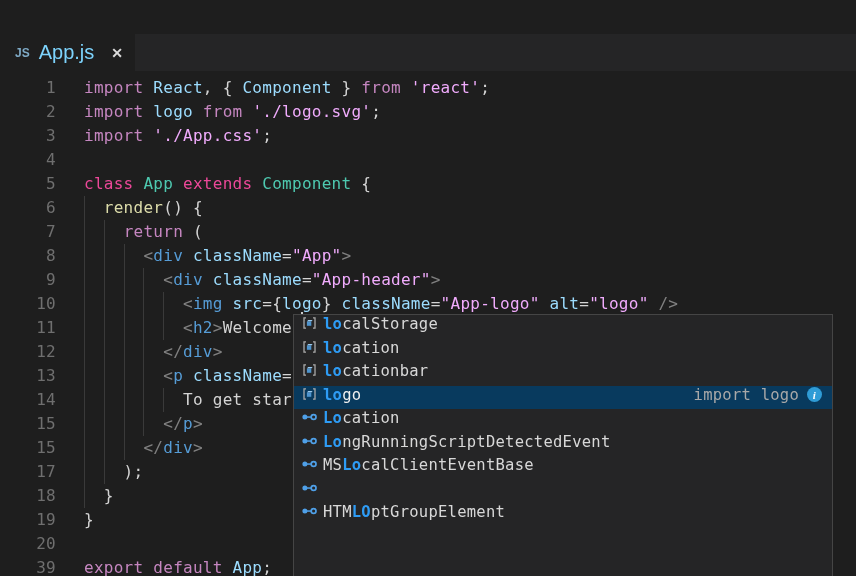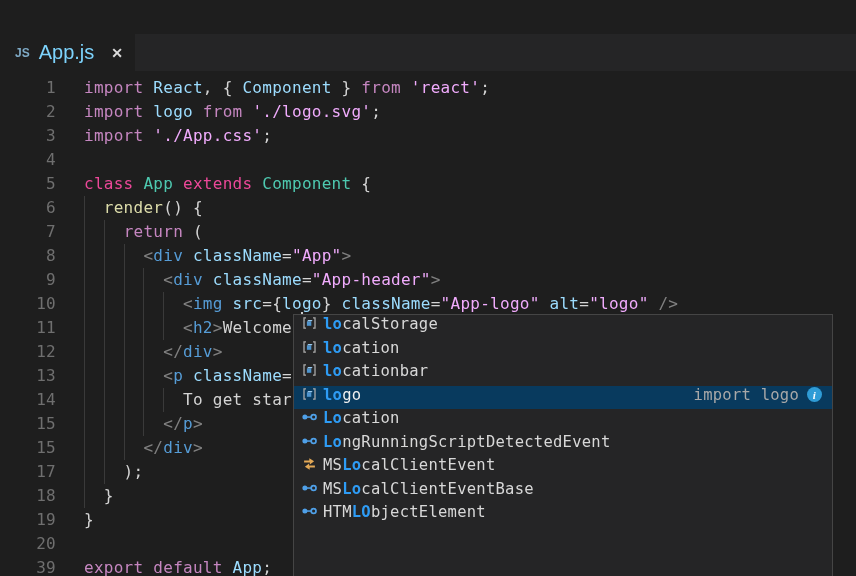--- a/index.html
+++ b/index.html
@@ -138,41 +138,41 @@
             <circle cx="3.4" cy="8" r="2.5" fill="#4fa0e8"></circle>
             <rect x="4.8" y="7.3" width="5.4" height="1.5" fill="#4fa0e8"></rect>
             <circle cx="12.1" cy="8" r="2.4" fill="none" stroke="#4fa0e8" stroke-width="1.7"></circle>
           </svg>
         </span>
         <span class="slabel"><span></span><span class="smatch">Lo</span><span>ngRunningScriptDetectedEvent</span></span>
       </div>
       <div class="srow">
         <span class="sicon">
           <svg width="17" height="16" viewBox="0 0 16 16" xmlns="http://www.w3.org/2000/svg">
-            <path d="M2.6 4.4 h5.2 V2.2 L12.6 5.3 8.4 8.4 V6.4 H2.6 Z" fill="#e2a856"></path>
-            <path d="M13.4 11.6 h-5.2 v2.2 L3.4 10.7 7.6 7.6 v2 h5.8 Z" fill="#e2a856"></path>
-          </svg>
-        </span>
-        <span class="slabel"><span>MS</span><span class="smatch">Lo</span><span>calClientEvent</span></span>
-      </div>
-      <div class="srow">
-        <span class="sicon">
-          <svg width="17" height="16" viewBox="0 0 16 16" xmlns="http://www.w3.org/2000/svg">
             <circle cx="3.4" cy="8" r="2.5" fill="#4fa0e8"></circle>
             <rect x="4.8" y="7.3" width="5.4" height="1.5" fill="#4fa0e8"></rect>
             <circle cx="12.1" cy="8" r="2.4" fill="none" stroke="#4fa0e8" stroke-width="1.7"></circle>
           </svg>
         </span>
         <span class="slabel"><span>MS</span><span class="smatch">Lo</span><span>calClientEventBase</span></span>
       </div>
       <div class="srow">
         <span class="sicon">
           <svg width="17" height="16" viewBox="0 0 16 16" xmlns="http://www.w3.org/2000/svg">
             <circle cx="3.4" cy="8" r="2.5" fill="#4fa0e8"></circle>
             <rect x="4.8" y="7.3" width="5.4" height="1.5" fill="#4fa0e8"></rect>
             <circle cx="12.1" cy="8" r="2.4" fill="none" stroke="#4fa0e8" stroke-width="1.7"></circle>
           </svg>
         </span>
-        <span class="slabel"><span>HTM</span><span class="smatch">LO</span><span>bjectElement</span></span>
+      </div>
+      <div class="srow">
+        <span class="sicon">
+          <svg width="17" height="16" viewBox="0 0 16 16" xmlns="http://www.w3.org/2000/svg">
+            <circle cx="3.4" cy="8" r="2.5" fill="#4fa0e8"></circle>
+            <rect x="4.8" y="7.3" width="5.4" height="1.5" fill="#4fa0e8"></rect>
+            <circle cx="12.1" cy="8" r="2.4" fill="none" stroke="#4fa0e8" stroke-width="1.7"></circle>
+          </svg>
+        </span>
+        <span class="slabel"><span>HTM</span><span class="smatch">LO</span><span>ptGroupElement</span></span>
       </div>
     </div>
 
 </div>
 
 </body></html>

